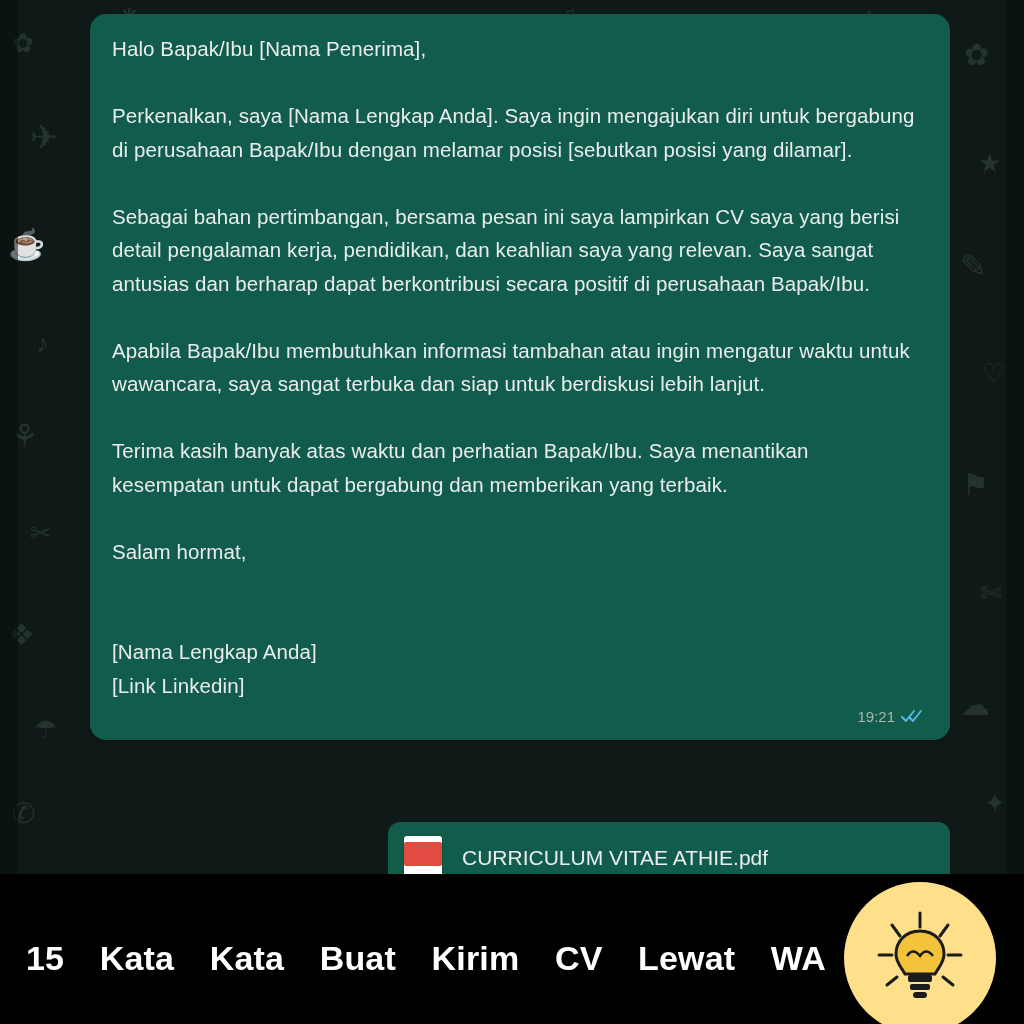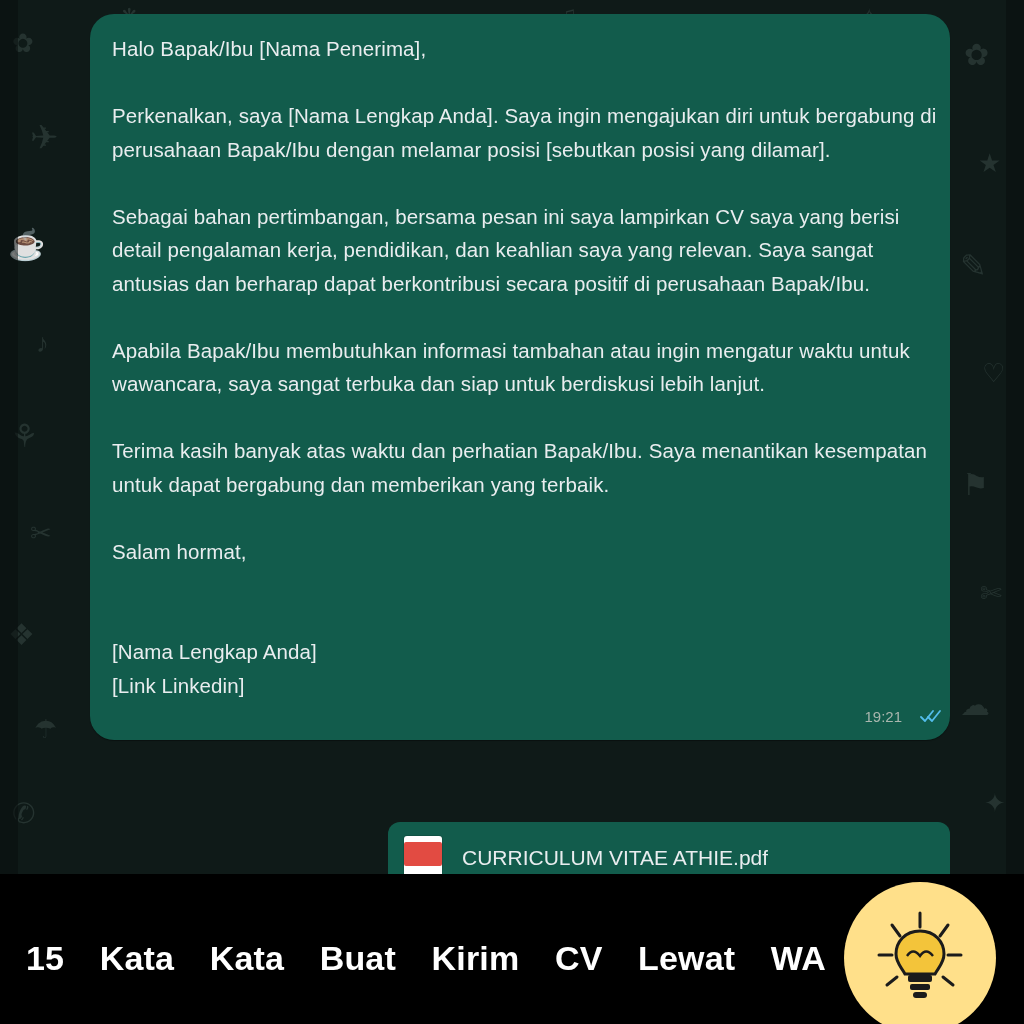--- a/index.html
+++ b/index.html
@@ -42,43 +42,43 @@
     position: absolute;
     inset: 0;
     padding: 14px 74px 0 90px;
     box-sizing: border-box;
   }
 
   .bubble-out {
     position: relative;
     background: #12584a;
     background: #125c4c;
-    border-radius: 24px;
-    padding: 18px 8px 14px 22px;
+    border-radius: 16px;
+    padding: 18px 27px 14px 22px;
     color: #e9edef;
     box-shadow: 0 1px 1px rgba(0,0,0,0.35);
   }
   .bubble-out.msg {
     width: 860px;
     box-sizing: border-box;
   }
 
   .msg-text {
     font-size: 20.5px;
     line-height: 33.5px;
     color: #e9edef;
     white-space: pre-wrap;
     letter-spacing: 0.1px;
   }
 
   .meta-row {
     display: flex;
     justify-content: flex-end;
     align-items: center;
-    gap: 18px;
+    gap: 6px;
     margin-top: 4px;
     height: 20px;
   }
   .meta-time {
     font-size: 15px;
     color: #a9b6ae;
   }
   .ticks {
     display: inline-block;
     width: 22px;

